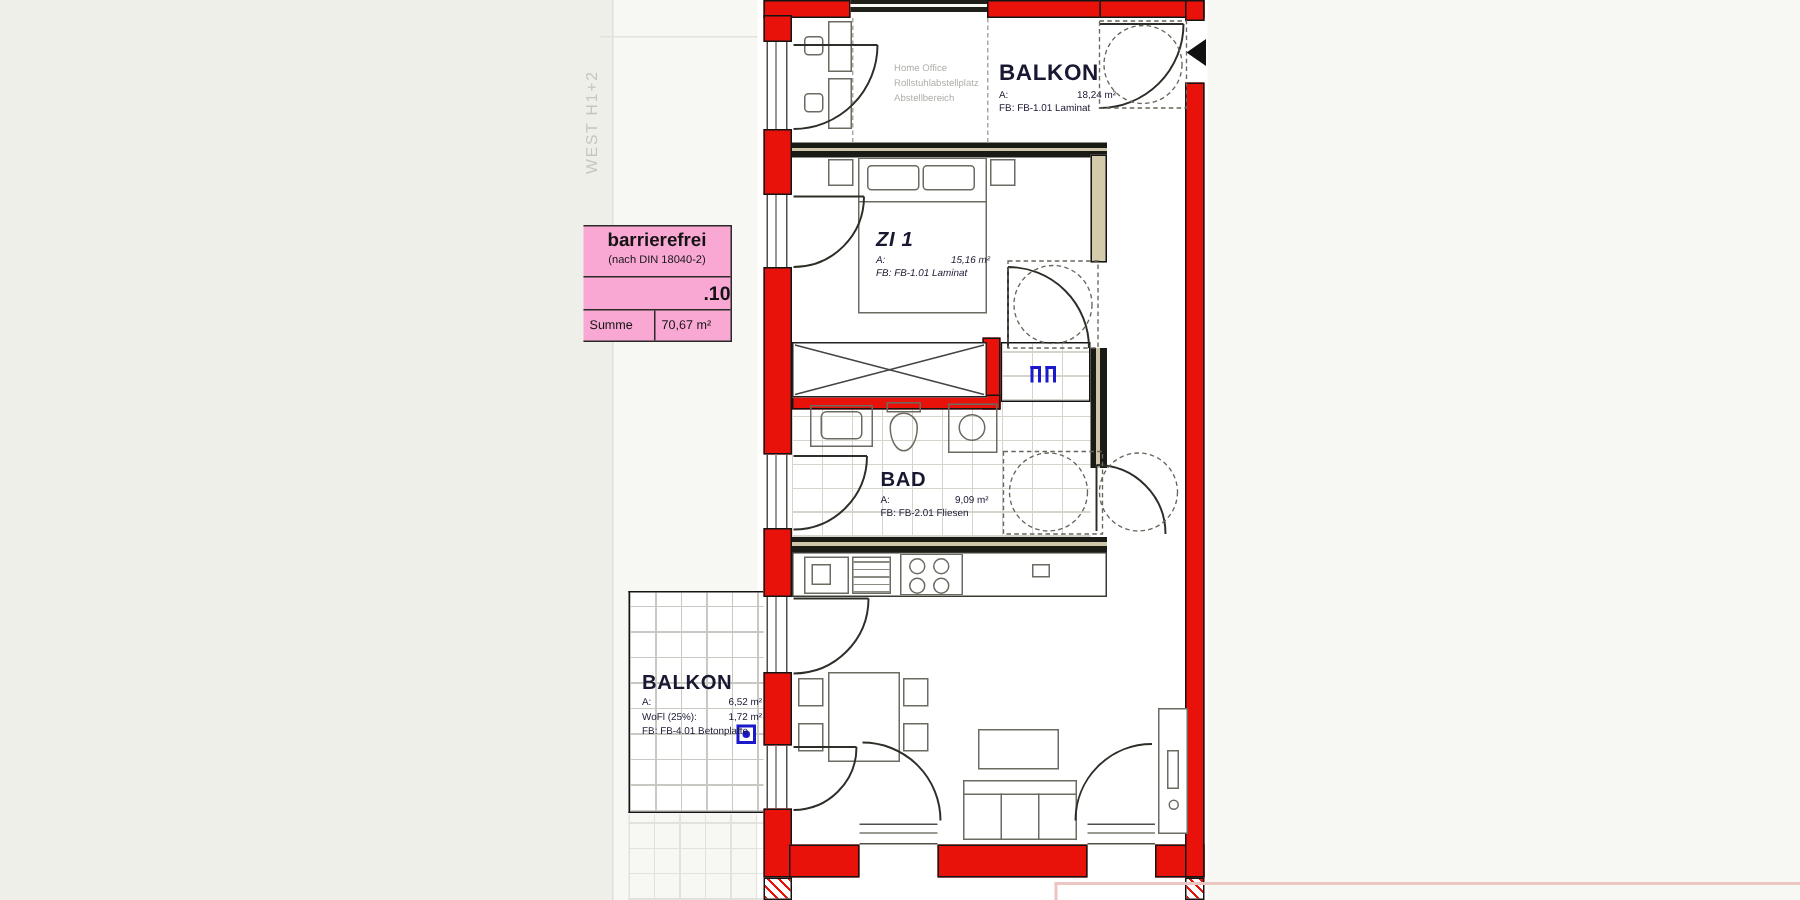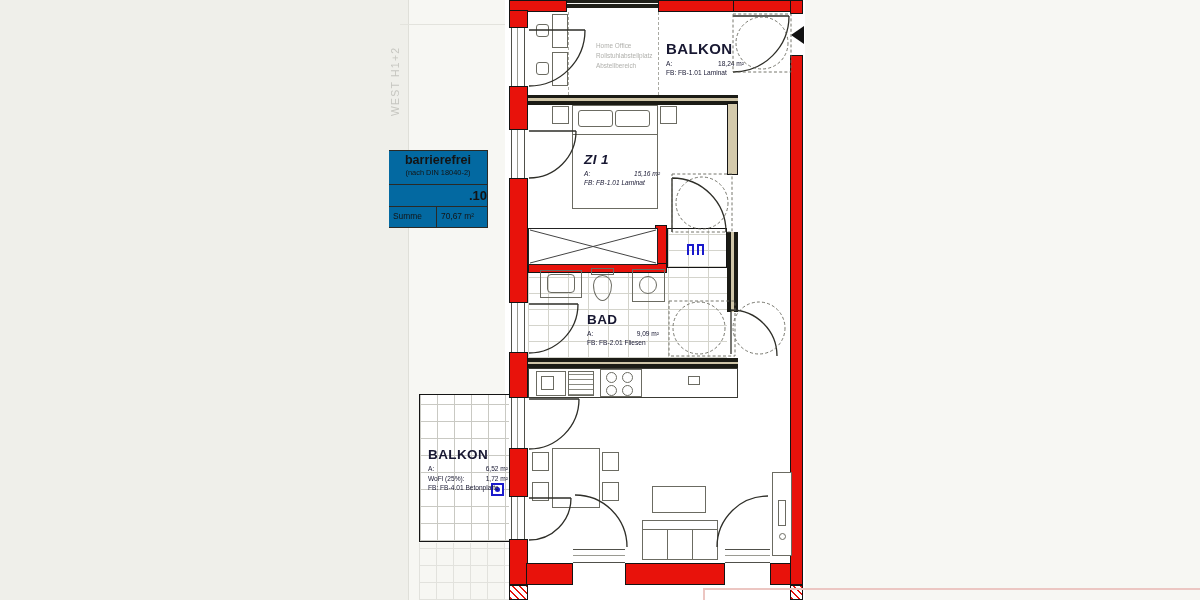--- a/index.html
+++ b/index.html
@@ -25,21 +25,21 @@
   .balgrid{position:absolute;box-sizing:border-box;
     background-image:repeating-linear-gradient(0deg,#c9c9c3 0 1px,transparent 1px 17px),
                      repeating-linear-gradient(90deg,#c9c9c3 0 1px,transparent 1px 17px);}
   .furn{position:absolute;box-sizing:border-box;border:1.1px solid #6b6b62;background:#fff;}
   .furn-line{position:absolute;box-sizing:border-box;border-top:1px solid #6b6b62;}
   .room-label{position:absolute;color:#181832;}
   .rn{font-weight:bold;letter-spacing:.4px;}
   .ra{display:flex;justify-content:space-between;font-size:6.6px;margin-top:3px;}
   .rf{font-size:6.6px;margin-top:2px;white-space:nowrap;}
   .zone-note{position:absolute;font-size:6.4px;line-height:1.55;color:#b0b0ac;}
-  .tb{position:absolute;box-sizing:border-box;background:#0369a1;border:1.4px solid #2a2a26;border-left:none;color:#141414;}
+  .tb{position:absolute;box-sizing:border-box;background:#f9a8d4;border:1.4px solid #2a2a26;border-left:none;color:#141414;}
   .tb-row1{box-sizing:border-box;height:34px;border-bottom:1.4px solid #2a2a26;text-align:center;padding-top:2px;}
   .tb-cert{font-weight:bold;font-size:12.5px;}
   .tb-note{font-size:7.4px;margin-top:1px;}
   .tb-row2{box-sizing:border-box;height:22px;border-bottom:1.4px solid #2a2a26;font-weight:bold;font-size:13px;padding:3px 0 0 4px;text-align:right;}
   .tb-row3{box-sizing:border-box;height:20px;display:flex;font-size:8.4px;}
   .tb-sum{box-sizing:border-box;width:48px;border-right:1.4px solid #2a2a26;padding:4px 4px 0 4px;}
   .tb-val{box-sizing:border-box;flex:1;padding:4px 0 0 4px;font-weight:normal;}
   .westlabel{position:absolute;writing-mode:vertical-rl;transform:rotate(180deg);
     color:#c6c6c0;font-size:10.5px;letter-spacing:1.2px;}
   .blue-icon{position:absolute;box-sizing:border-box;border:2px solid #1a1acc;background:#fff;

